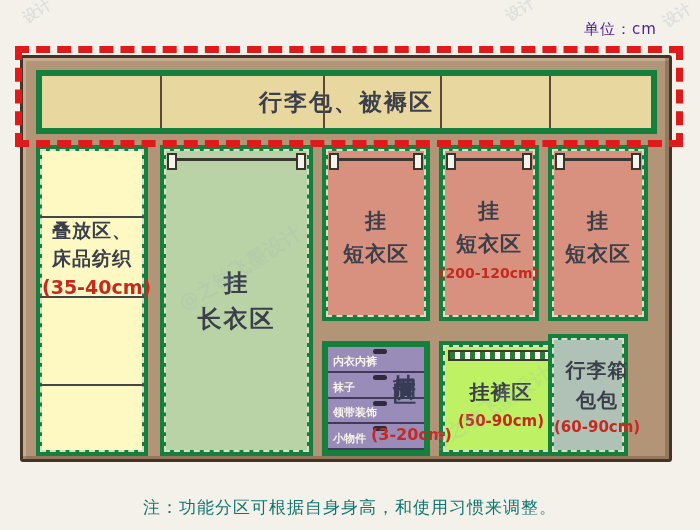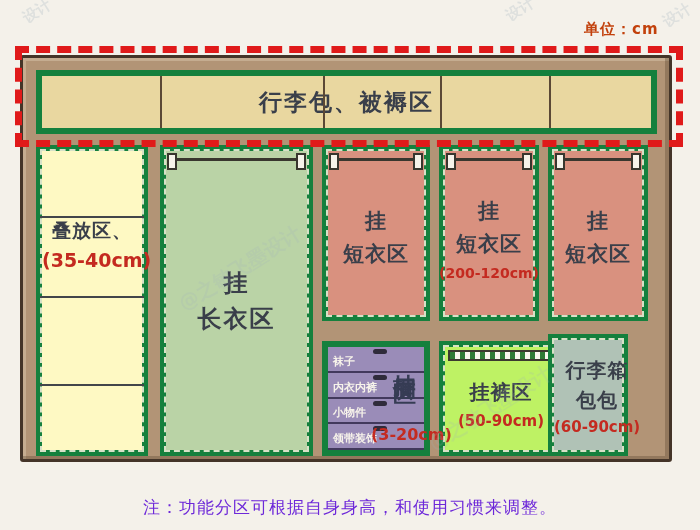--- a/index.html
+++ b/index.html
@@ -12,22 +12,22 @@
   }
   #stage { position:absolute; left:0; top:0; width:700px; height:530px; }
 
   .wm {
     position:absolute; color:#9fb0bc; opacity:.18; font-size:20px; font-weight:bold;
     transform:rotate(-32deg); pointer-events:none; white-space:nowrap; z-index:8;
   }
   .wm.small { font-size:15px; opacity:.25; }
 
   #unit-label {
-    position:absolute; left:584px; top:20px; font-size:15px; font-weight:bold;
-    color:#c2410c; letter-spacing:1px; white-space:nowrap;
+    position:absolute; left:584px; top:20px; font-size:15px; font-weight:normal;
+    color:#4c1d95; letter-spacing:1px; white-space:nowrap;
   }
 
   #frame {
     position:absolute; left:20px; top:55px; width:652px; height:407px;
     background:#b29476; border:3px solid #443428; border-radius:3px;
     box-shadow:inset -4px -3px 0 rgba(90,68,48,.35), inset 3px 3px 0 rgba(255,244,224,.25);
   }
 
   #dash-box {
     position:absolute; left:15px; top:46px; width:668px; height:101px;
@@ -94,21 +94,21 @@
   #zone-pants .text-block { margin-top:18px; text-align:center; }
   #zone-pants .zone-label { font-size:20px; letter-spacing:1px; }
   #zone-pants .range { font-size:15px; display:block; margin-top:6px; }
 
   #zone-luggage-bags { left:548px; top:334px; width:80px; height:122px; background:#b0c2b6;
     display:flex; align-items:center; justify-content:flex-start; }
   #zone-luggage-bags .zone-label { font-size:20px; line-height:1.5; letter-spacing:1px; }
   #zone-luggage-bags .range { font-size:15px; display:block; margin-top:3px; }
 
   #note-text { position:absolute; left:40px; width:620px; top:496px; text-align:center;
-    font-size:17px; color:#6d28d9; letter-spacing:1px; }
+    font-size:17px; color:#0f766e; letter-spacing:1px; }
 </style>
 </head>
 <body>
 
 <div id="stage">
 
   <div class="wm small" style="left:22px; top:2px;">设计</div>
   <div class="wm small" style="left:505px; top:0px;">设计</div>
   <div class="wm small" style="left:662px; top:6px;">设计</div>
   <div class="wm" style="left:170px; top:255px;">@之敏飞墨设计</div>
@@ -126,20 +126,21 @@
     <span class="band-label zone-label">行李包、被褥区</span>
   </div>
 
   <div id="zone-stacking" class="zone stitch">
     <div class="shelf" style="top:65px;"></div>
     <div class="shelf" style="top:145px;"></div>
     <div class="shelf" style="top:233px;"></div>
     <div class="text-block">
       <div class="zone-label">
         <span>叠放区、</span><br>
+        <span>床品纺织</span>
       </div>
       <span class="range">(35-40cm)</span>
     </div>
   </div>
 
   <div id="zone-long-coat" class="zone stitch">
     <div class="rod"></div>
     <div class="inner" style="text-align:center;">
       <div class="zone-label">
         <span>挂</span><br>
@@ -175,33 +176,33 @@
       <div class="zone-label">
         <span>挂</span><br>
         <span>短衣区</span>
       </div>
     </div>
   </div>
 
   <div id="zone-drawers" class="zone">
     <div class="drawer-row">
       <div class="drawer-handle"></div>
+      <div class="drawer-label">内衣内裤</div>
+    </div>
+    <div class="drawer-row">
+      <div class="drawer-handle"></div>
       <div class="drawer-label">袜子</div>
     </div>
     <div class="drawer-row">
       <div class="drawer-handle"></div>
-      <div class="drawer-label">内衣内裤</div>
+      <div class="drawer-label">领带装饰</div>
     </div>
     <div class="drawer-row">
       <div class="drawer-handle"></div>
       <div class="drawer-label">小物件</div>
-    </div>
-    <div class="drawer-row">
-      <div class="drawer-handle"></div>
-      <div class="drawer-label">领带装饰</div>
     </div>
     <div id="drawer-side-label">抽屉区</div>
   </div>
   <div id="drawer-range" class="range">(3-20cm)</div>
 
   <div id="zone-pants" class="zone stitch">
     <div id="pants-rack"></div>
     <div class="text-block">
       <div class="zone-label">挂裤区</div>
       <span class="range">(50-90cm)</span>

